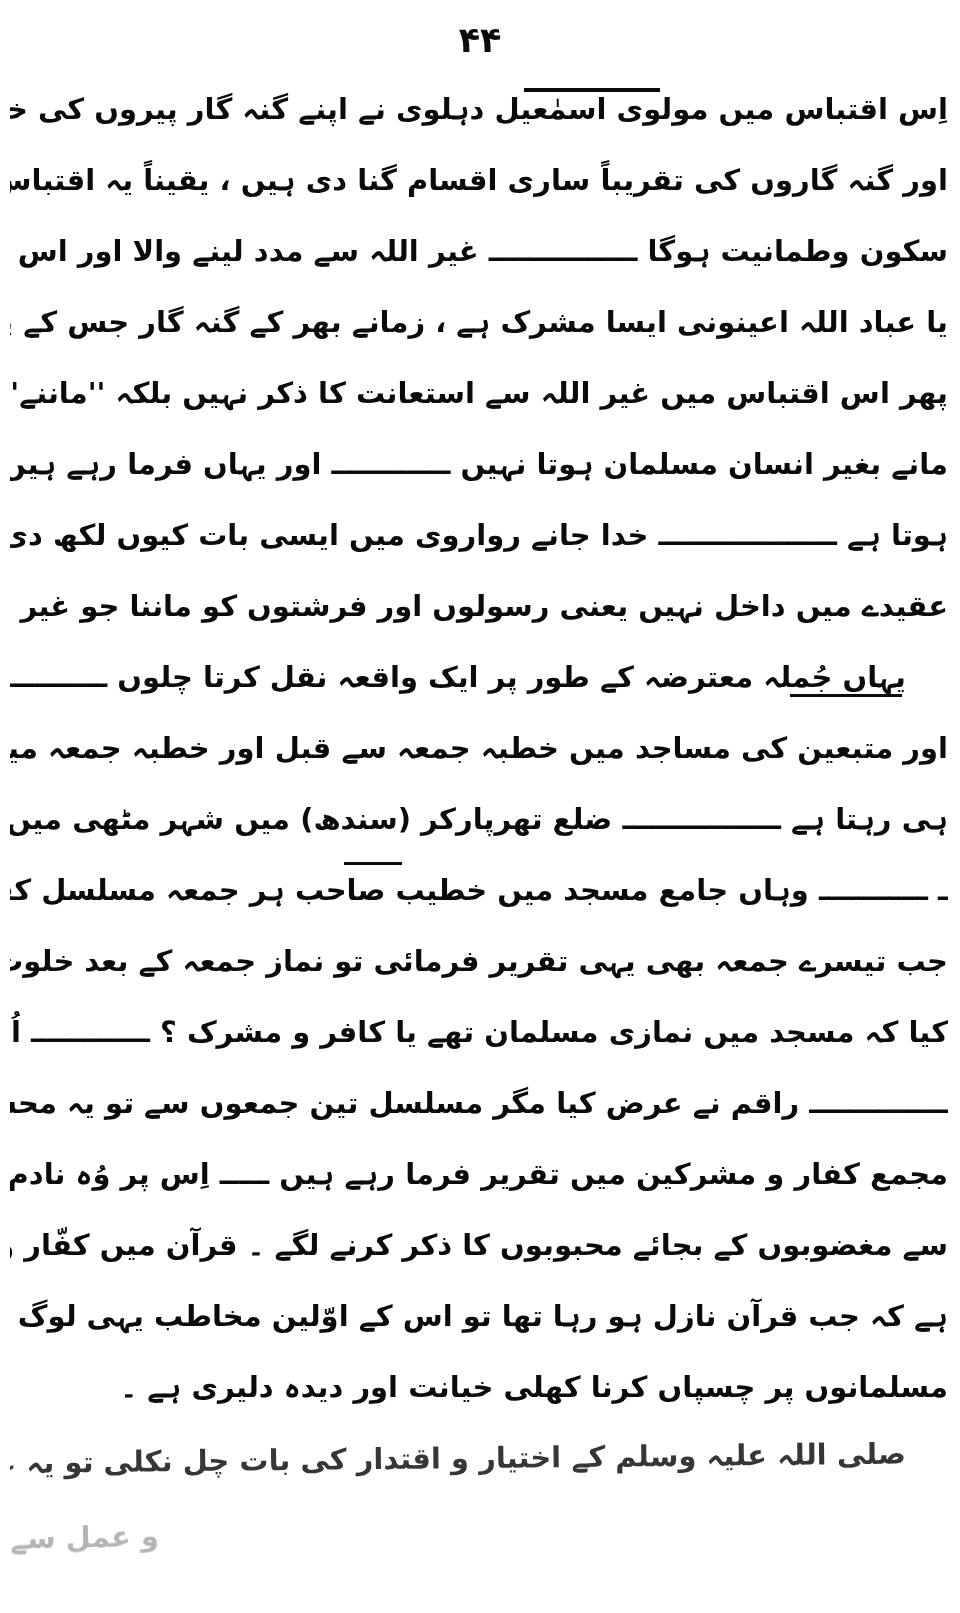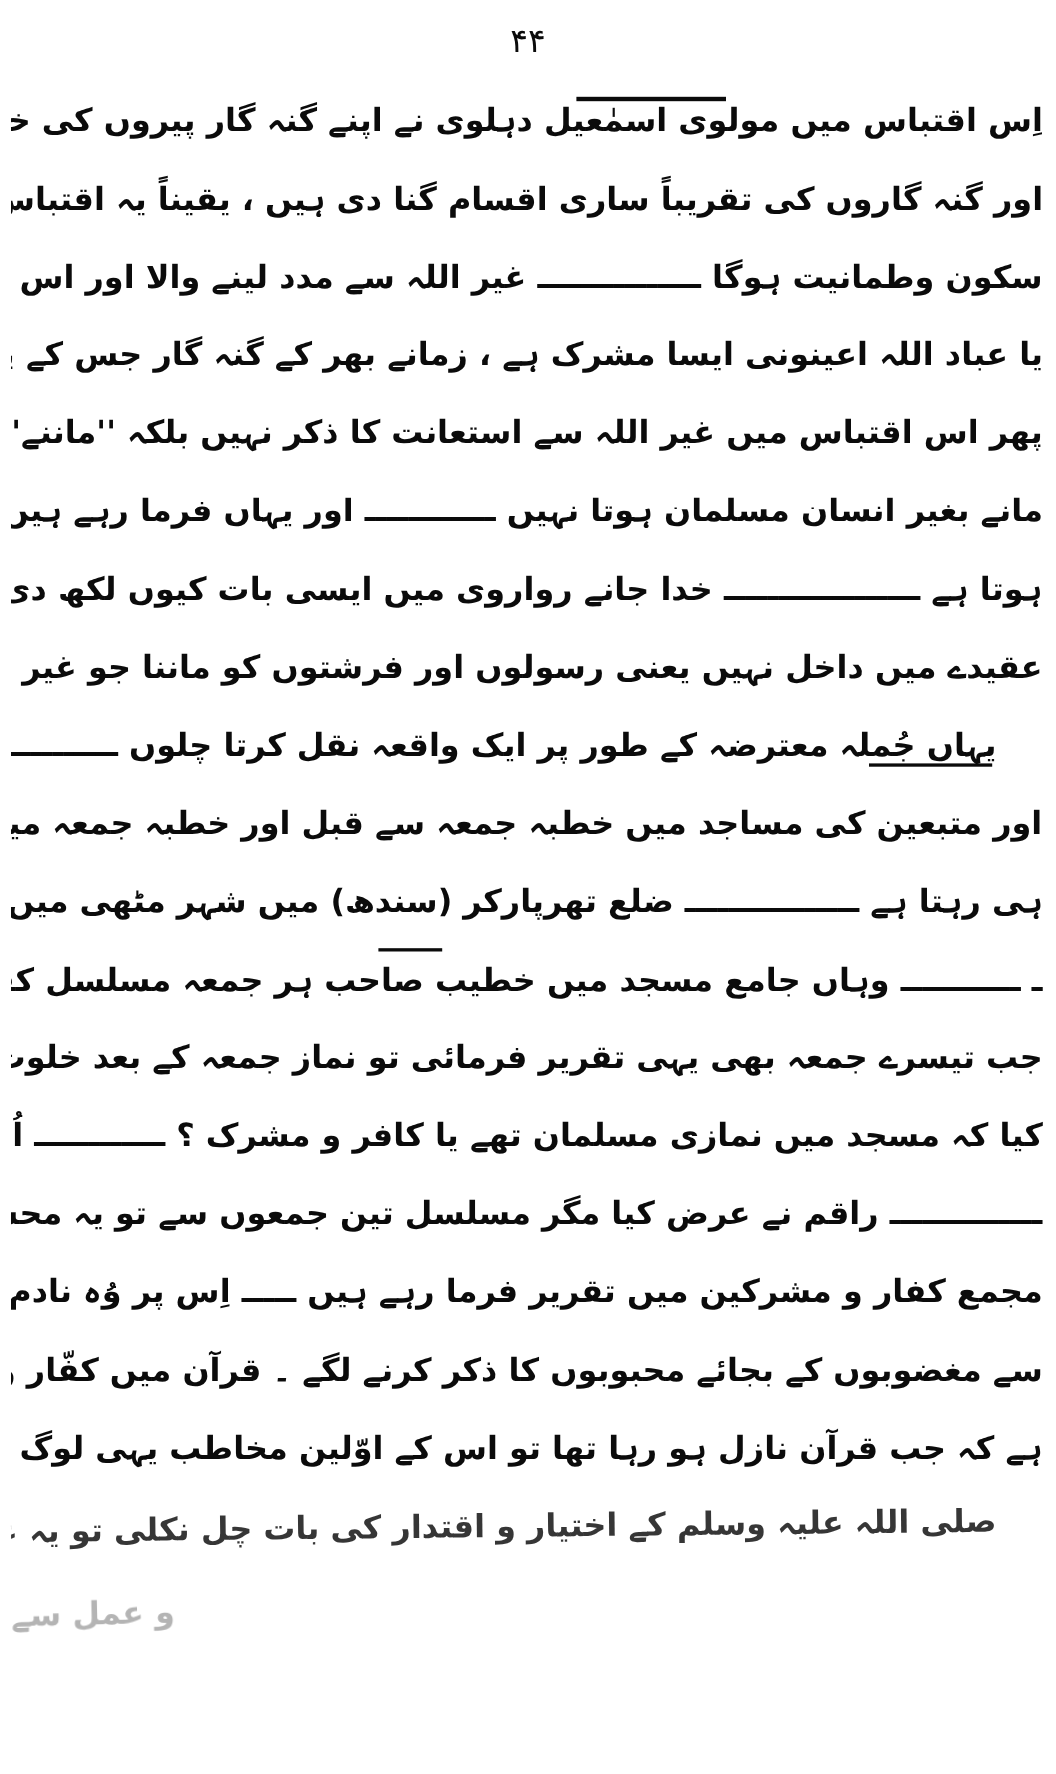--- a/index.html
+++ b/index.html
@@ -11,22 +11,22 @@
     position: relative;
     width: 960px;
     height: 1613px;
     background: #ffffff;
     color: #0b0b0b;
     font-family: "DejaVu Sans", sans-serif;
     overflow: hidden;
   }
   .page-number {
     text-align: center;
-    font-size: 30px;
-    font-weight: normal;
+    font-size: 35px;
+    font-weight: bold;
     padding-top: 20px;
     height: 44px;
     letter-spacing: 4px;
   }
   .text-block {
     direction: rtl;
     margin: 10px 12px 0 10px;
   }
   .line {
     direction: rtl;
@@ -84,20 +84,21 @@
     <div class="line indent">یہاں جُملہ معترضہ کے طور پر ایک واقعہ نقل کرتا چلوں ــــــــــــــــ مولوی اسمٰعیل کے مؤیدین</div>
     <div class="line">اور متبعین کی مساجد میں خطبہ جمعہ سے قبل اور خطبہ جمعہ میں خطبا و ائمہ کا موضوع کفر و شرک</div>
     <div class="line">ہی رہتا ہے ــــــــــــــــ ضلع تھرپارکر (سندھ) میں شہر مٹھی میں راقم نے تین سال گزارے</div>
     <div class="line">ـ ـــــــــــ وہاں جامع مسجد میں خطیب صاحب ہر جمعہ مسلسل کفر و شرک پر بولتے رہے،</div>
     <div class="line">جب تیسرے جمعہ بھی یہی تقریر فرمائی تو نماز جمعہ کے بعد خلوت و تنہائی میں راقم نے دریافت</div>
     <div class="line">کیا کہ مسجد میں نمازی مسلمان تھے یا کافر و مشرک ؟ ــــــــــــ اُنہوں نے فرمایا کہ ''مسلمان''!</div>
     <div class="line">ــــــــــــــ راقم نے عرض کیا مگر مسلسل تین جمعوں سے تو یہ محسوس ہو رہا ہے کہ آپ</div>
     <div class="line">مجمع کفار و مشرکین میں تقریر فرما رہے ہیں ـــــ اِس پر وُہ نادم ہوئے اور آئندہ جمعہ</div>
     <div class="line">سے مغضوبوں کے بجائے محبوبوں کا ذکر کرنے لگے ۔ قرآن میں کفّار و مشرکین کا اِس لیے ذکر</div>
     <div class="line">ہے کہ جب قرآن نازل ہو رہا تھا تو اس کے اوّلین مخاطب یہی لوگ تھے ، اب اِن آیات کو</div>
+    <div class="line endshort">مسلمانوں پر چسپاں کرنا کھلی خیانت اور دیدہ دلیری ہے ۔</div>
     <div class="line faded indent">صلی اللہ علیہ وسلم کے اختیار و اقتدار کی بات چل نکلی تو یہ عرض کرتا چلوں کہ جب</div>
     <div class="line ghost">و عمل سے</div>
   </div>
 
   <div class="overline-rule" id="rule-1"></div>
   <div class="overline-rule" id="rule-2"></div>
   <div class="overline-rule" id="rule-3"></div>
 
 </div>
 

